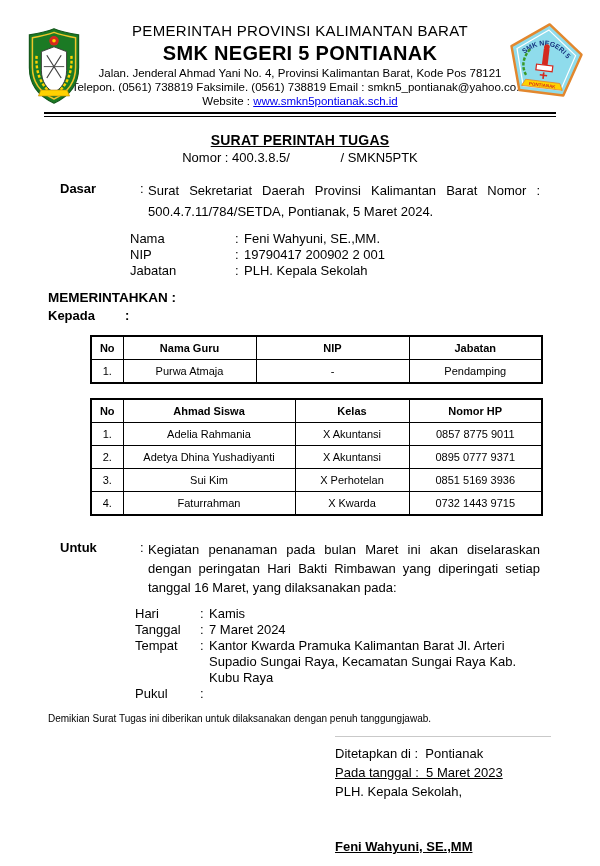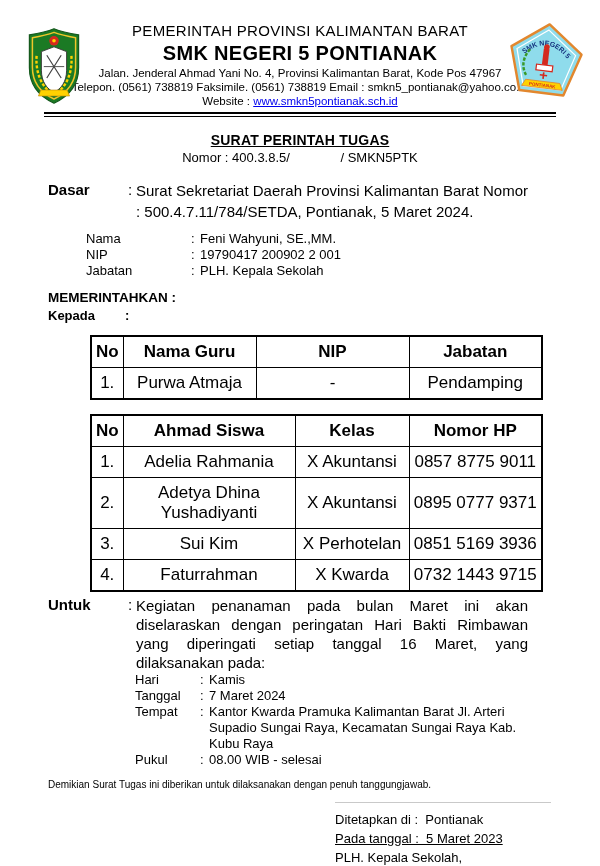--- a/index.html
+++ b/index.html
@@ -21,49 +21,49 @@
   .hdr-rule { margin:4px 44px 0 44px; }
   .hdr-rule .r1 { border-top:2px solid #000; }
   .hdr-rule .r2 { border-top:1px solid #000; margin-top:2px; }
 
   
   .title-block { margin-top:14px; text-align:center; }
   .doc-title { font-size:14px; font-weight:bold; text-decoration:underline; line-height:18px; letter-spacing:.2px; }
   .doc-number { font-size:13px; line-height:18px; white-space:pre; }
 
   
-  .sec-row { display:flex; margin-top:14px; font-size:15px; }
+  .sec-row { display:flex; margin-top:14px; font-size:13px;justify-content:center; }
   .sec-label { width:80px; font-weight:bold; flex:0 0 80px; }
   .sec-colon { width:8px; flex:0 0 8px; }
   .sec-para { width:392px; text-align:justify; line-height:20.5px; }
 
   
-  .kv-block { margin-left:38px; margin-top:9px; font-size:13px; }
+  .kv-block { margin-left:82px; margin-top:9px; font-size:13px; }
   .kv-row { display:flex; line-height:16px; }
   .kv-label { flex:0 0 105px; }
   .kv-colon { flex:0 0 9px; }
   .kv-value { }
 
   .memerintahkan { margin-top:11px; text-align:left; font-size:13.5px; font-weight:bold; }
   .kepada-row { display:flex; font-size:13px; margin-top:3px; }
   .kepada-label { width:77px; font-weight:bold; flex:0 0 77px; }
   .kepada-colon { font-weight:bold; }
 
   
   table.doc-table { border-collapse:collapse; table-layout:fixed; margin-left:42px; border:2px solid #000; }
   table.doc-table th, table.doc-table td {
     border:1px solid #000; text-align:center; vertical-align:middle;
-    font-size:17px; padding:5px 3px; overflow:hidden;
+    font-size:11px; padding:5px 3px; overflow:hidden;
   }
   table.doc-table th { font-weight:bold; }
   .tbl1 { margin-top:12px; }
   .tbl2 { margin-top:14px; }
 
   
-  .details { margin-left:87px; font-size:13px; }
+  .details { margin-left:87px; margin-top:9px; font-size:13px; }
   .detail-row { display:flex; line-height:16px; }
   .detail-label { flex:0 0 65px; }
   .detail-colon { flex:0 0 9px; }
   .detail-value { width:338px; }
 
   .closing { margin-top:11px; font-size:10px; }
 
   
   .signature { margin-left:287px; margin-top:12px; font-size:13px; }
   .sig-divider { width:216px; border-top:1px solid #c9c9c9; margin-bottom:7px; }
@@ -103,21 +103,21 @@
       <path d="M50 64 v8 M45.5 67.5 h9" stroke="#d42a1e" stroke-width="2"></path>
       <path d="M30 38 C22 49 22 62 30 71" fill="none" stroke="#3a9a28" stroke-width="3" stroke-dasharray="4 2"></path>
       <polygon points="29,75 71,75 75,83 25,83" fill="#ffd200" stroke="#e2872e"></polygon>
       <text x="50" y="81.5" font-size="5.5" font-weight="bold" text-anchor="middle" fill="#d42a1e">PONTIANAK</text>
     </g>
   </svg>
 
   <div class="hdr-text">
     <div class="hdr-line1">PEMERINTAH PROVINSI KALIMANTAN BARAT</div>
     <div class="hdr-line2">SMK NEGERI 5 PONTIANAK</div>
-    <div class="hdr-line3">Jalan. Jenderal Ahmad Yani No. 4, Provinsi Kalimantan Barat, Kode Pos 47967</div>
+    <div class="hdr-line3">Jalan. Jenderal Ahmad Yani No. 4, Provinsi Kalimantan Barat, Kode Pos 78121</div>
     <div class="hdr-line4">Telepon. (0561) 738819 Faksimile. (0561) 738819 Email : smkn5_pontianak@yahoo.co.id</div>
     <div class="hdr-line5"><span style="white-space:pre;">Website : </span><a href="#" class="weblink">www.smkn5pontianak.sch.id</a></div>
   </div>
   <div class="hdr-rule">
     <div class="r1"></div>
     <div class="r2"></div>
   </div>
 
   <div class="content">
 
@@ -218,21 +218,21 @@
           </tr>
           <tr>
             <td>4.</td>
             <td>Faturrahman</td>
             <td>X Kwarda</td>
             <td>0732 1443 9715</td>
           </tr>
         </tbody>
       </table>
 
-    <div class="sec-row" style="margin-top:4px;">
+    <div class="sec-row" style="margin-top:24px;">
       <div class="sec-label">Untuk</div>
       <div class="sec-colon">:</div>
       <div class="sec-para" style="line-height:19px;">Kegiatan penanaman pada bulan Maret ini akan diselaraskan dengan peringatan Hari Bakti Rimbawan yang diperingati setiap tanggal 16 Maret, yang dilaksanakan pada:</div>
     </div>
 
     <div class="details">
       <div class="detail-row">
         <div class="detail-label">Hari</div>
         <div class="detail-colon">:</div>
         <div class="detail-value">Kamis</div>
@@ -243,21 +243,20 @@
         <div class="detail-value">7 Maret 2024</div>
       </div>
       <div class="detail-row">
         <div class="detail-label">Tempat</div>
         <div class="detail-colon">:</div>
         <div class="detail-value">Kantor Kwarda Pramuka Kalimantan Barat Jl. Arteri Supadio Sungai Raya, Kecamatan Sungai Raya Kab. Kubu Raya</div>
       </div>
       <div class="detail-row">
         <div class="detail-label">Pukul</div>
         <div class="detail-colon">:</div>
-        <div class="detail-value">08.00 WIB - selesai</div>
       </div>
     </div>
 
     <div class="closing">Demikian Surat Tugas ini diberikan untuk dilaksanakan dengan penuh tanggungjawab.</div>
 
     <div class="signature">
       <div class="sig-divider"></div>
       <div class="sig-line">Ditetapkan di :  Pontianak</div>
       <div class="sig-line sig-underline">Pada tanggal :  5 Maret 2023</div>
       <div class="sig-line">PLH. Kepala Sekolah,</div>

